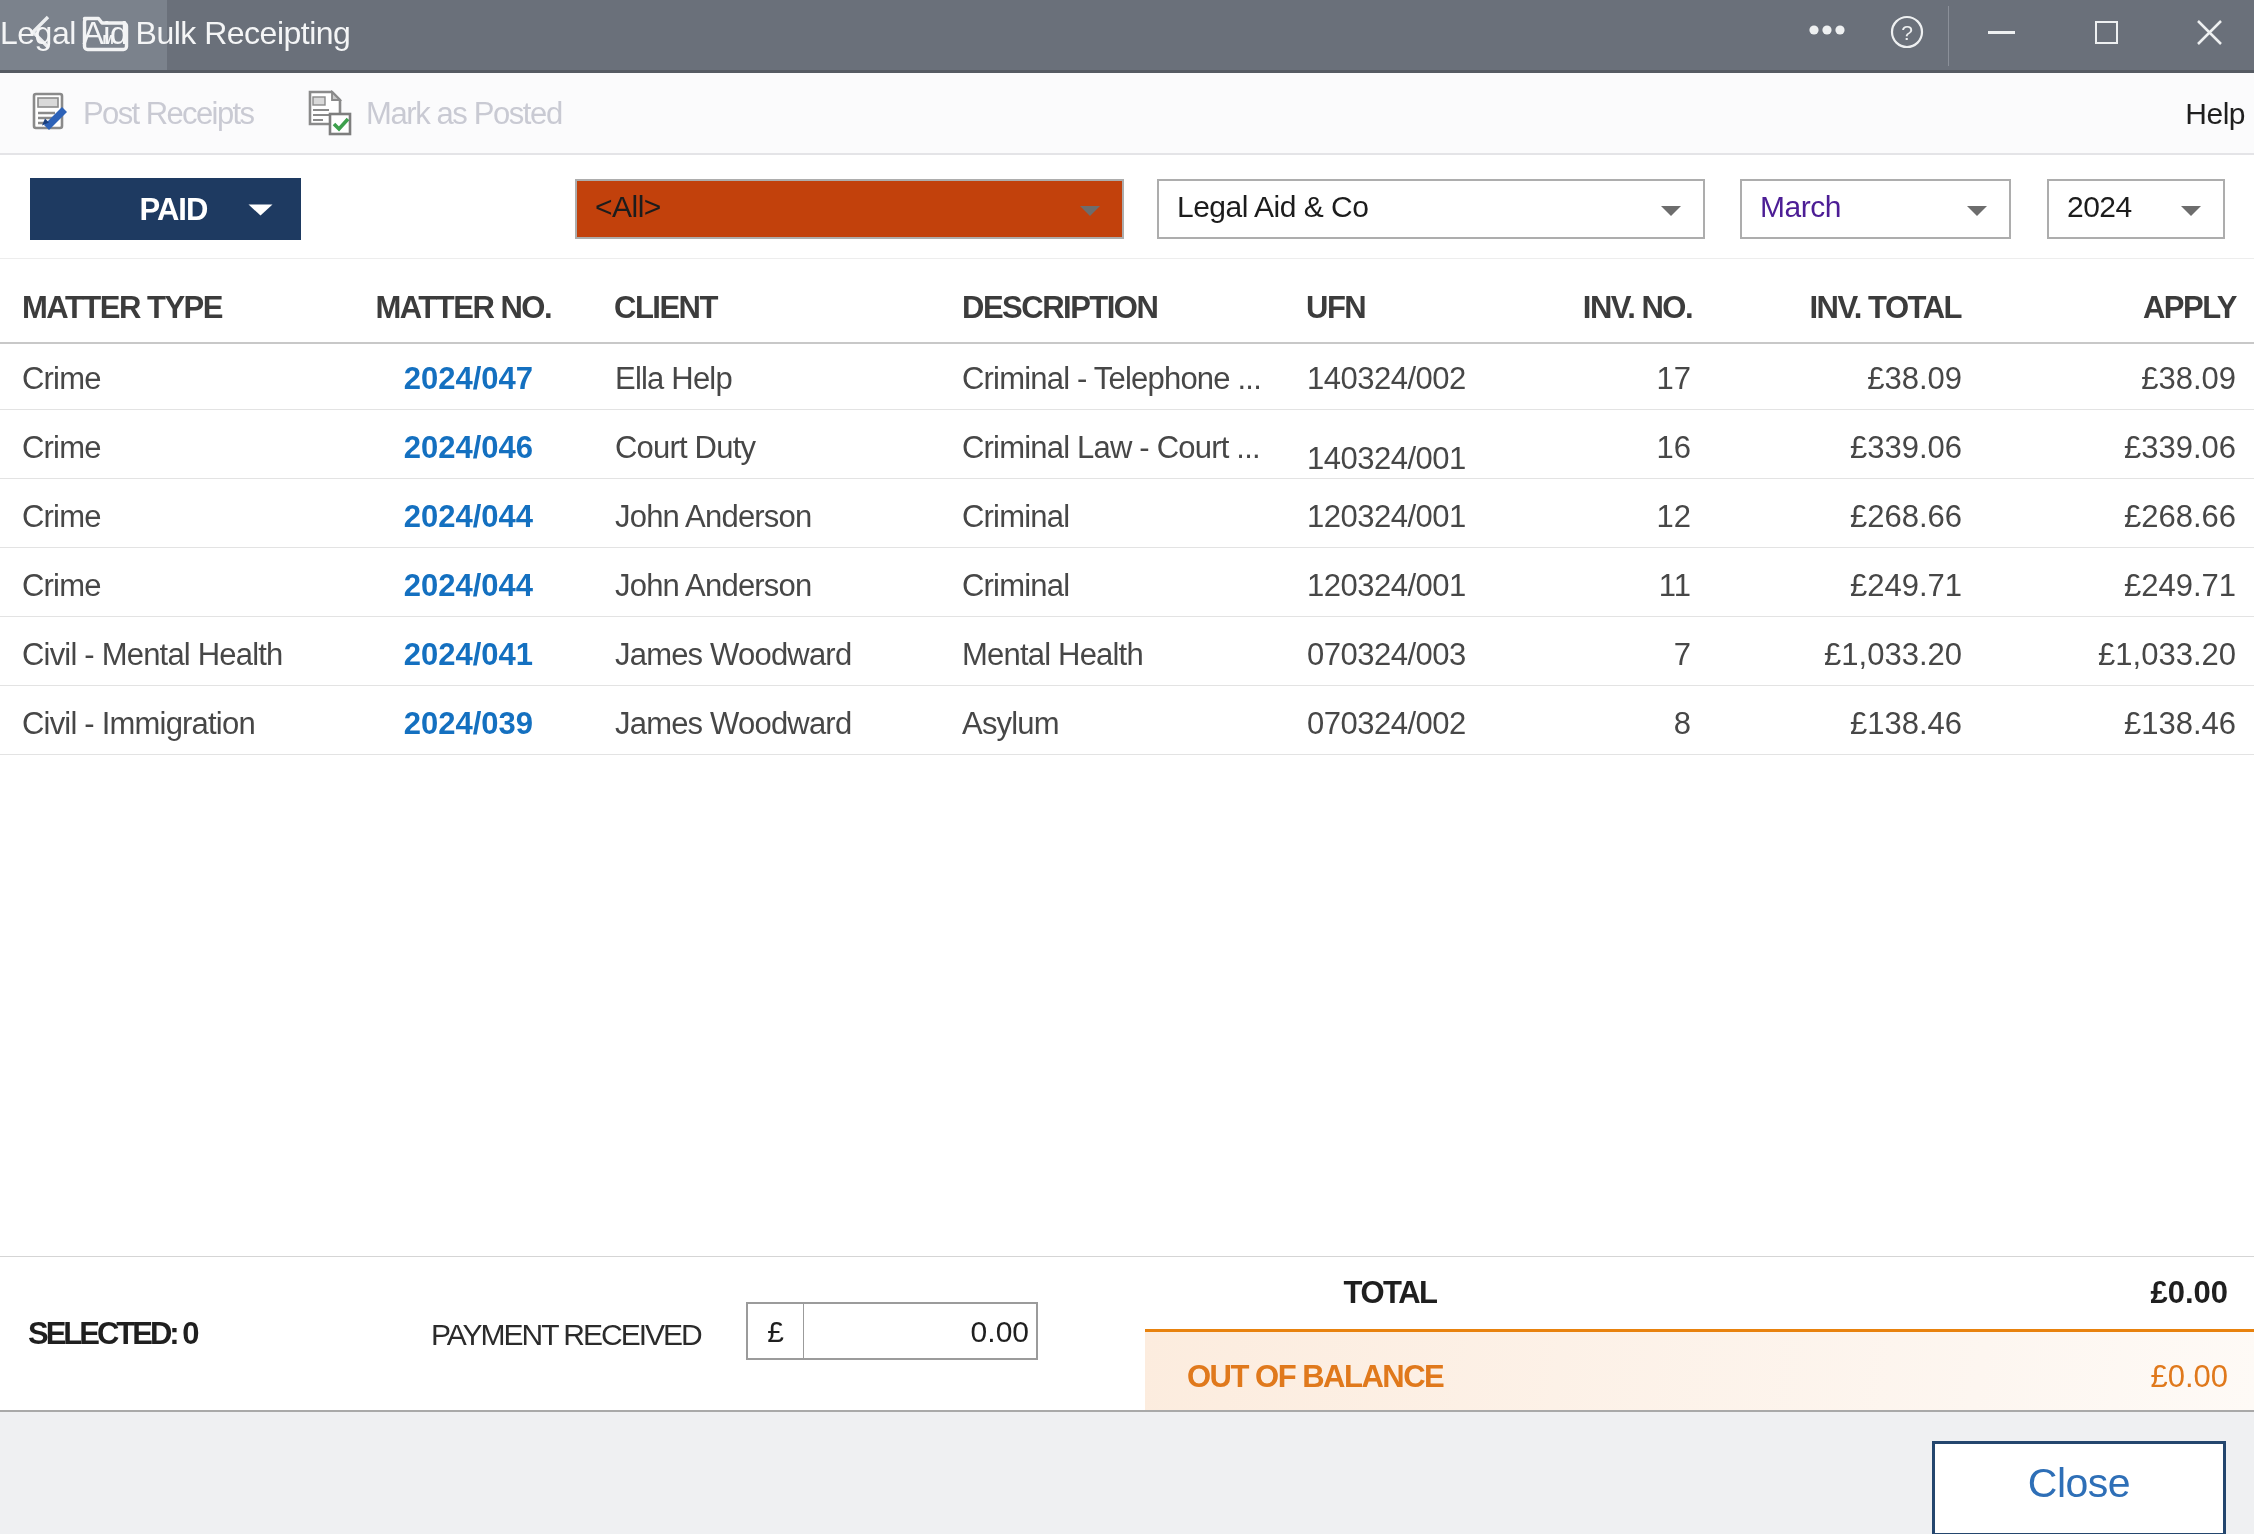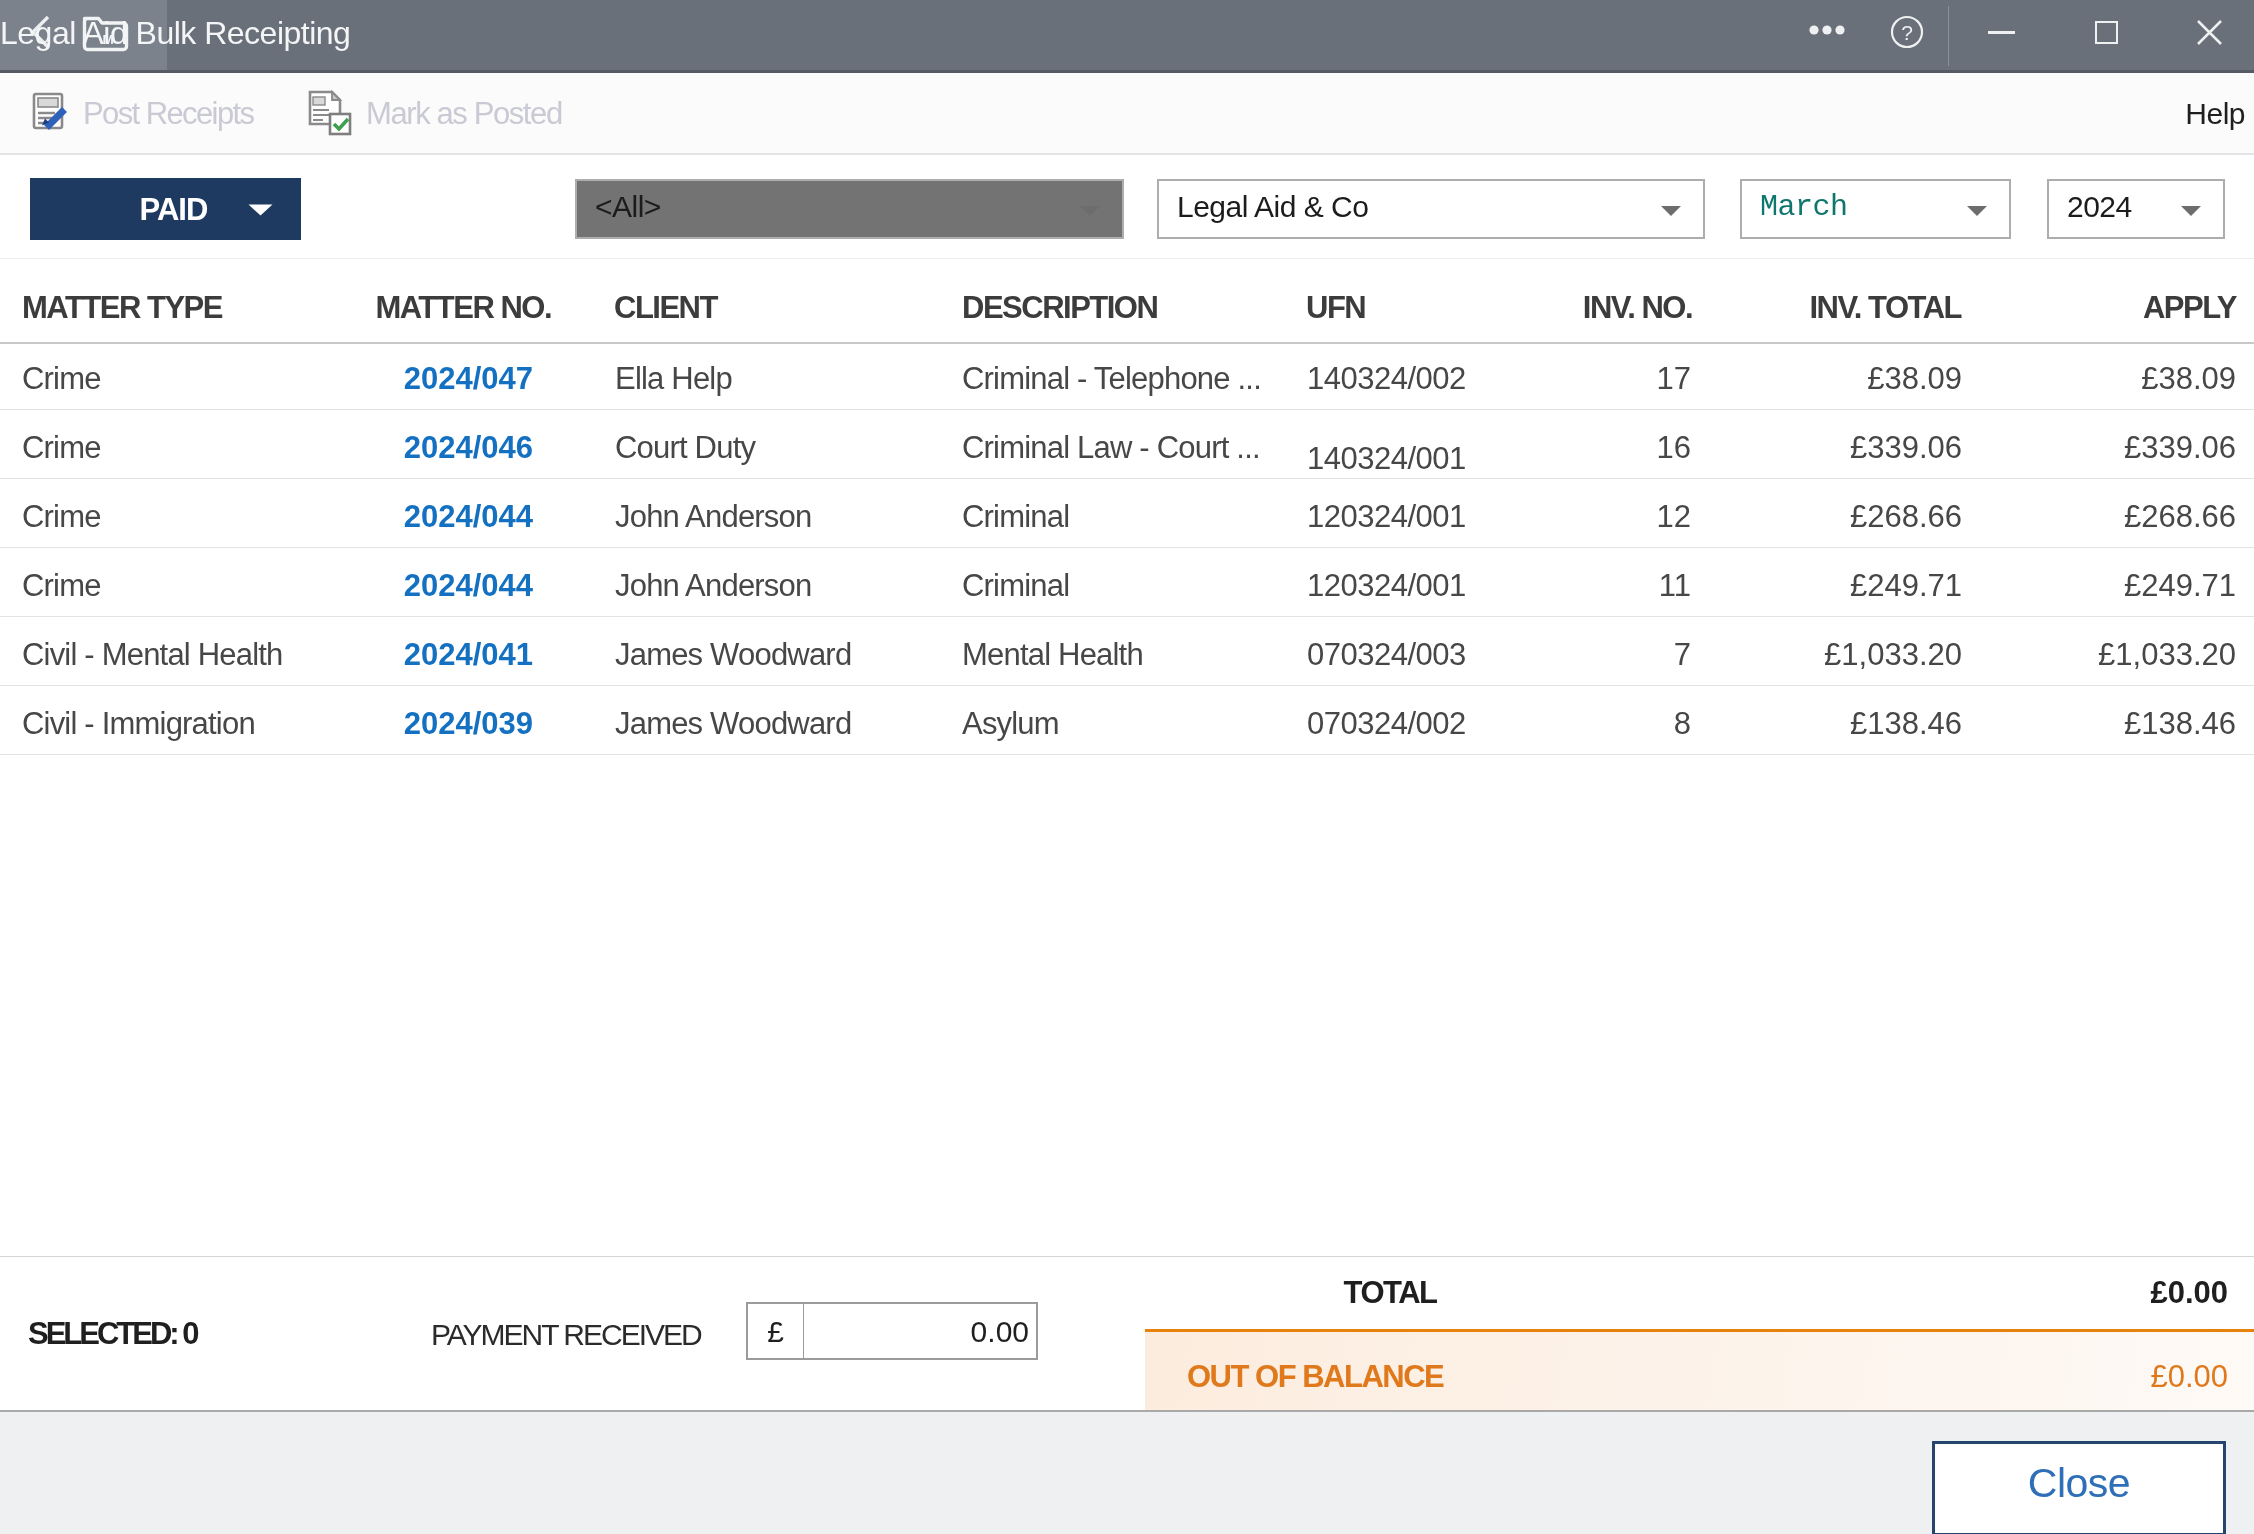--- a/index.html
+++ b/index.html
@@ -62,34 +62,34 @@
   </svg>
   <div class="abs" style="left:366px;top:73px;line-height:82px;color:#c9cad3;font-size:31px;letter-spacing:-1.4px;">Mark as Posted</div>
   <div class="abs" style="right:9px;top:73px;line-height:82px;color:#1f1f1f;font-size:30px;letter-spacing:-0.5px;">Help</div>
 
   <div class="abs" style="left:30px;top:178px;width:271px;height:62px;background:#1e3a61;color:#fff;">
     <span class="abs" style="left:8px;width:271px;top:0;line-height:64px;text-align:center;font-weight:bold;font-size:31px;letter-spacing:-1px;">PAID</span>
     <svg class="abs" style="left:218px;top:26px;" width="25" height="12" viewBox="0 0 25 12">
         <path d="M0.5 0.5 h24 l-12 11 z" fill="#fff"></path>
       </svg>
   </div>
-  <div class="abs" style="left:575px;top:179px;width:549px;height:60px;border:2px solid #adadad;background:#737373;">
+  <div class="abs" style="left:575px;top:179px;width:549px;height:60px;border:2px solid #adadad;background:#c2410c;">
     <span class="abs" style="left:18px;top:0;line-height:52px;font-size:30px;color:#1c1c1c;letter-spacing:-0.5px;">&lt;All&gt;</span>
     <svg class="abs" style="right:22px;top:25px;" width="20" height="10" viewBox="0 0 20 10">
         <path d="M0 0 h20 l-10 10 z" fill="#6d6d6d"></path>
       </svg>
   </div>
   <div class="abs" style="left:1157px;top:179px;width:548px;height:60px;border:2px solid #adadad;background:#fff;">
     <span class="abs" style="left:18px;top:0;line-height:52px;font-size:30px;color:#1c1c1c;letter-spacing:-0.5px;">Legal Aid &amp; Co</span>
     <svg class="abs" style="right:22px;top:25px;" width="20" height="10" viewBox="0 0 20 10">
         <path d="M0 0 h20 l-10 10 z" fill="#6d6d6d"></path>
       </svg>
   </div>
   <div class="abs" style="left:1740px;top:179px;width:271px;height:60px;border:2px solid #adadad;background:#fff;">
-    <span class="abs" style="left:18px;top:0;line-height:52px;font-size:30px;color:#0f766e;letter-spacing:-0.5px;font-family:Liberation Mono, monospace;">March</span>
+    <span class="abs" style="left:18px;top:0;line-height:52px;font-size:30px;color:#4c1d95;letter-spacing:-0.5px;">March</span>
     <svg class="abs" style="right:22px;top:25px;" width="20" height="10" viewBox="0 0 20 10">
         <path d="M0 0 h20 l-10 10 z" fill="#6d6d6d"></path>
       </svg>
   </div>
   <div class="abs" style="left:2047px;top:179px;width:178px;height:60px;border:2px solid #adadad;background:#fff;">
     <span class="abs" style="left:18px;top:0;line-height:52px;font-size:30px;color:#1c1c1c;letter-spacing:-0.5px;">2024</span>
     <svg class="abs" style="right:22px;top:25px;" width="20" height="10" viewBox="0 0 20 10">
         <path d="M0 0 h20 l-10 10 z" fill="#6d6d6d"></path>
       </svg>
   </div>

